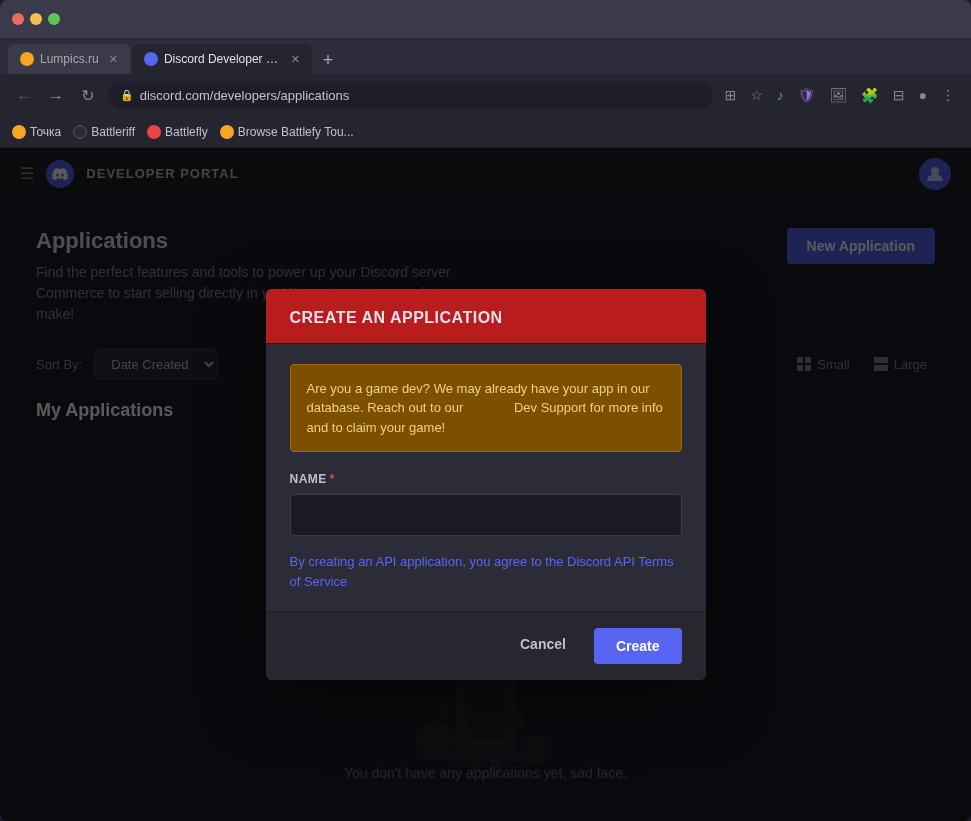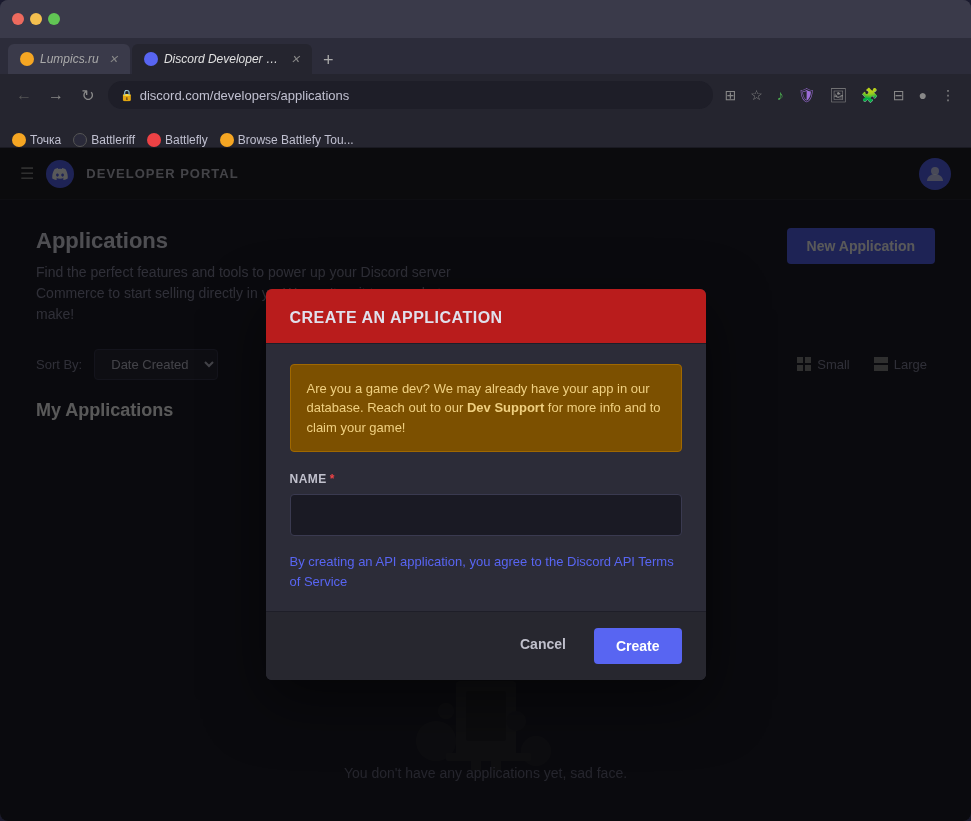--- a/index.html
+++ b/index.html
@@ -45,21 +45,20 @@
       cursor: pointer;
     }
 
     .tab-bar {
       background: #2c2c3a;
       height: 36px;
       display: flex;
       align-items: flex-end;
       padding: 0 8px;
       gap: 2px;
-      font-style: italic;
     }
 
     .tab {
       height: 30px;
       display: flex;
       align-items: center;
       padding: 0 12px;
       border-radius: 6px 6px 0 0;
       font-size: 12px;
       color: #aaa;
@@ -161,21 +160,21 @@
     }
 
     .toolbar-icon.green { color: #4caf50; }
     .toolbar-icon.purple { color: #9c6dd8; }
 
     
     .bookmarks-bar {
       background: #25252f;
       height: 32px;
       display: flex;
-      align-items: flex-end;
+      align-items: center;
       padding: 0 12px;
       gap: 12px;
       border-bottom: 1px solid #1a1a22;
     }
 
     .bookmark-item {
       display: flex;
       align-items: center;
       gap: 4px;
       color: #c0c0d0;
@@ -392,22 +391,23 @@
       border: 1px solid #a06800;
       border-radius: 4px;
       padding: 14px 16px;
       margin-bottom: 20px;
       color: #f0d080;
       font-size: 13px;
       line-height: 1.5;
     }
 
     .warning-box strong {
-      font-weight: 700;
+      font-weight: 400;
       color: #f0d080;
+      margin-left: 47px;
     }
 
     .field-label {
       color: #c0c0cc;
       font-size: 12px;
       font-weight: 700;
       text-transform: uppercase;
       letter-spacing: 0.5px;
       margin-bottom: 8px;
     }

